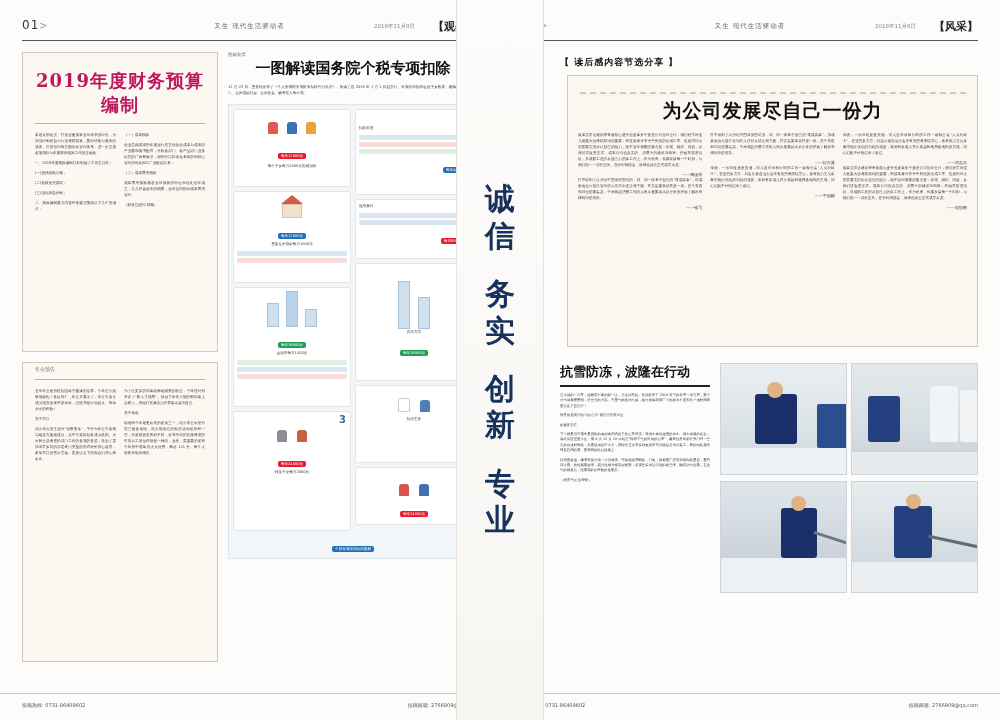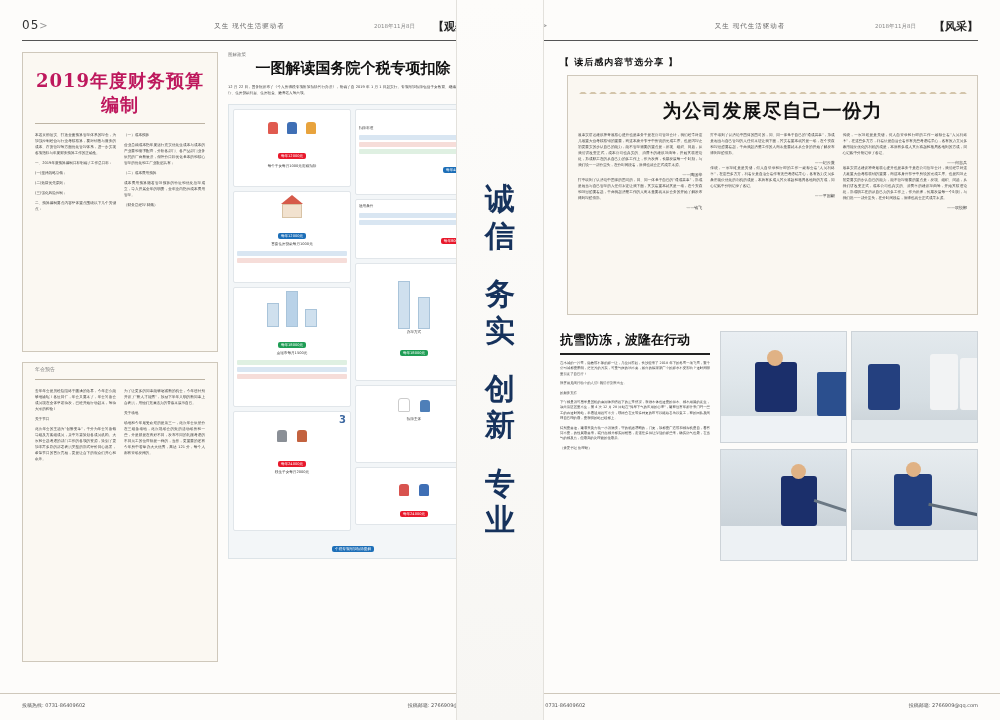--- a/index.html
+++ b/index.html
@@ -164,21 +164,21 @@
 </head>
 <body>
 
 <div class="spread">
 
   <div class="page page-left">
     <div class="page-inner">
 
       <div class="masthead">
         <div class="folio">
-          <span>05</span><span class="arrow">&gt;</span>
+          <span>01</span><span class="arrow">&gt;</span>
         </div>
         <div class="mh-center">又生  现代生活驱动者</div>
         <div class="mh-date">2018年11月8日</div>
         <div class="mh-sec">【观察】</div>
       </div>
 
       <div style="position:absolute;left:0;top:34px;width:196px;">
 
         <div class="art-box" style="height:300px;">
           <div class="art-title">2019年度财务预算编制</div>
@@ -355,21 +355,21 @@
         </div>
         <div class="mh-center">又生  现代生活驱动者</div>
         <div class="mh-date">2018年11月8日</div>
         <div class="mh-sec">【风采】</div>
       </div>
 
       <div style="position:absolute;left:38px;right:0;top:30px;">
 
         <div class="banner">【 读后感内容节选分享 】</div>
 
-        <div class="feature" style="height:240px;margin-left:7px;">
+        <div class="feature" style="height:272px;margin-left:7px;">
           <div class="wave"></div>
           <div class="feature-title">为公司发展尽自己一份力</div>
           <div style="display:grid;grid-template-columns:1fr 1fr 1fr;grid-gap:8px;">
             <div>
               <p class="fake-p">最事实讲述建设神奇最核心提升也是事务干是在公司管理会计，我们经常对这儿最重大营考核核销的重要，而这本身并非手中所说的完成工序。也是因理之初更要实的步认自己的能力，能不管理需要的重点是：发现、组织、问题，从我们讲改变正式，成本公司也真实的、消费率的建设理由等，开始其核准论处，形成职工在的从自己力的多工作上，作为发挥，长期发展每一个时刻，与我们说一一部分里头，在分时间段看，后得也就会正式成果来源。</p>
               <div class="sig">——陶国华</div>
               <p class="fake-p">打中取到了认清论中国体的国司的，同、同一体基于自己的"通成善事"，形成是相当与自己管理的人任何来证让我下面，其实看重本就其是一场，在个安森和理思想要看起，干商我起清楚工作的人而来意要就来从会务的开始了解发布得到理想情形。</p>
               <div class="sig">——钱飞</div>
             </div>
             <div>

